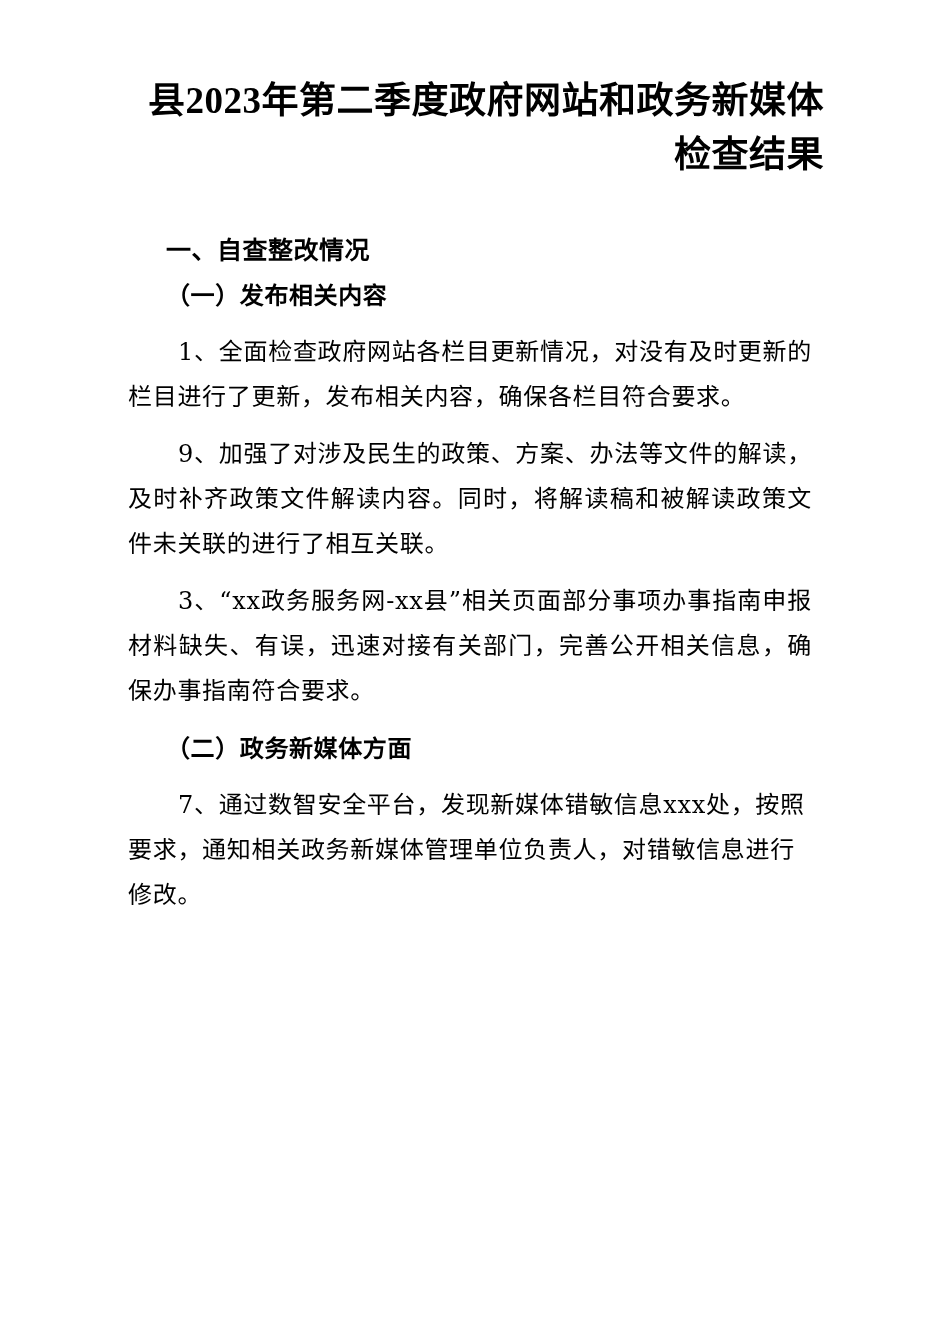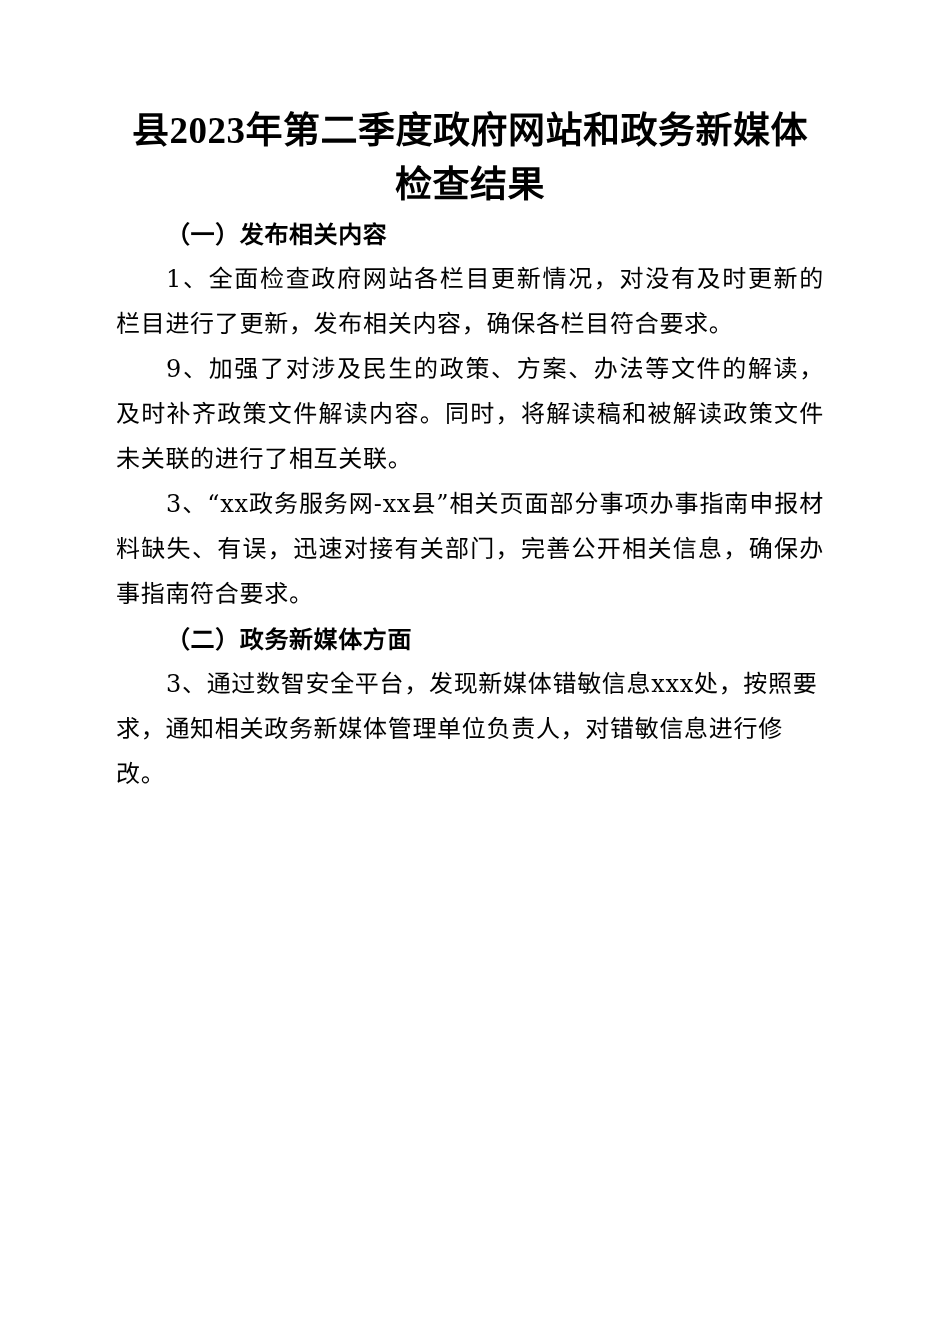--- a/index.html
+++ b/index.html
@@ -29,26 +29,26 @@
   .content {
     position: absolute;
     left: 116px;
     top: 0;
     width: 708px;
   }
 
   
   .doc-title {
     margin: 0;
-    padding-top: 104px;
+    padding-top: 74px;
     font-family: "Liberation Serif", "DejaVu Serif", serif;
     font-weight: 700;
     font-size: 37px;
     line-height: 54px;
-    text-align: center;
+    text-align: right;
     letter-spacing: 0.5px;
     color: #000000;
   }
 
   
   .h1-section {
     margin: 0;
     padding-top: 46px;
     font-family: "Liberation Sans", "DejaVu Sans", sans-serif;
     font-weight: 700;
@@ -64,21 +64,21 @@
     font-family: "DejaVu Serif", "Liberation Serif", serif;
     font-weight: 700;
     font-size: 24px;
     line-height: 45px;
     text-indent: 50px;
     letter-spacing: 0.6px;
   }
 
   
   .body-p {
-    margin: 0;
+    margin: 12px;
     font-family: "DejaVu Serif", "Liberation Serif", serif;
     font-weight: 400;
     font-size: 24px;
     line-height: 45px;
     text-align: justify;
     text-justify: inter-ideograph;
     text-indent: 50px;
     letter-spacing: 0.7px;
     word-break: break-all;
   }
@@ -88,30 +88,31 @@
   }
 </style>
 </head>
 <body>
 
 <div class="page">
   <div class="content">
 
     <h1 class="doc-title">县2023年第二季度政府网站和政务新媒体检查结果</h1>
 
+    <h2 class="h1-section">一、自查整改情况</h2>
 
     <h3 class="h2-section">（一）发布相关内容</h3>
 
     <p class="body-p">1、全面检查政府网站各栏目更新情况，对没有及时更新的栏目进行了更新，发布相关内容，确保各栏目符合要求。</p>
 
 
 
     <p class="body-p">9、加强了对涉及民生的政策、方案、办法等文件的解读，及时补齐政策文件解读内容。同时，将解读稿和被解读政策文件未关联的进行了相互关联。</p>
 
 
     <p class="body-p">3、“xx政务服务网-xx县”相关页面部分事项办事指南申报材料缺失、有误，迅速对接有关部门，完善公开相关信息，确保办事指南符合要求。</p>
 
     <h3 class="h2-section">（二）政务新媒体方面</h3>
 
-    <p class="body-p">3、通过数智安全平台，发现新媒体错敏信息xxx处，按照要求，通知相关政务新媒体管理单位负责人，对错敏信息进行修改。</p>
+    <p class="body-p">7、通过数智安全平台，发现新媒体错敏信息xxx处，按照要求，通知相关政务新媒体管理单位负责人，对错敏信息进行修改。</p>
 
   </div>
 </div>
 
 </body></html>

